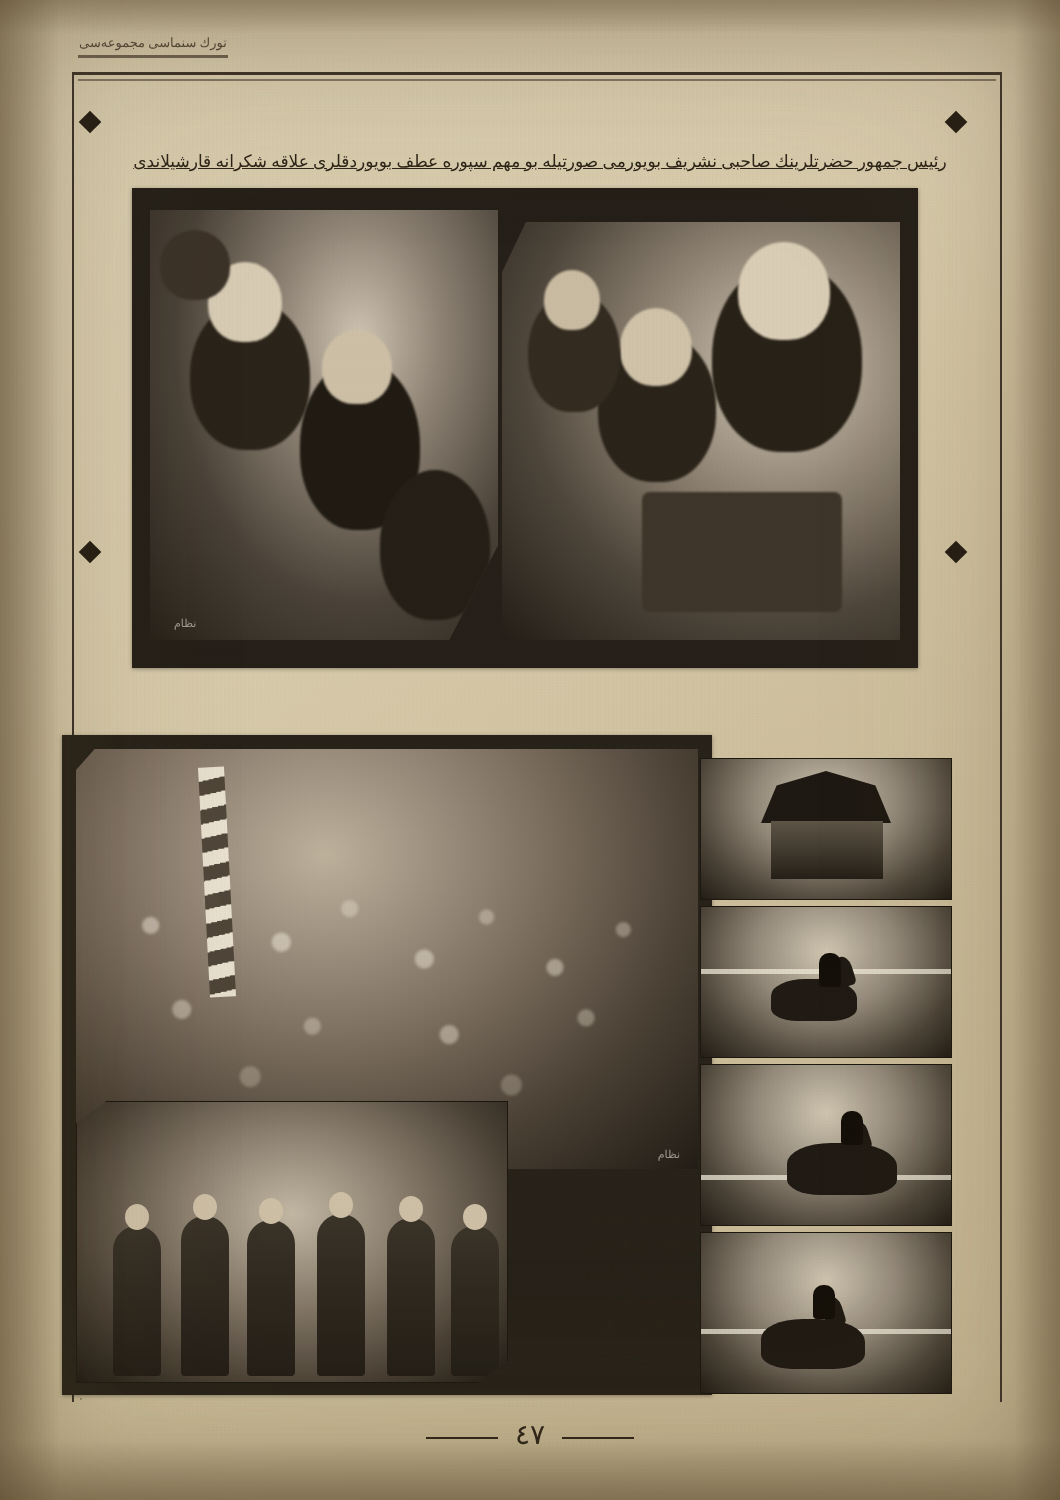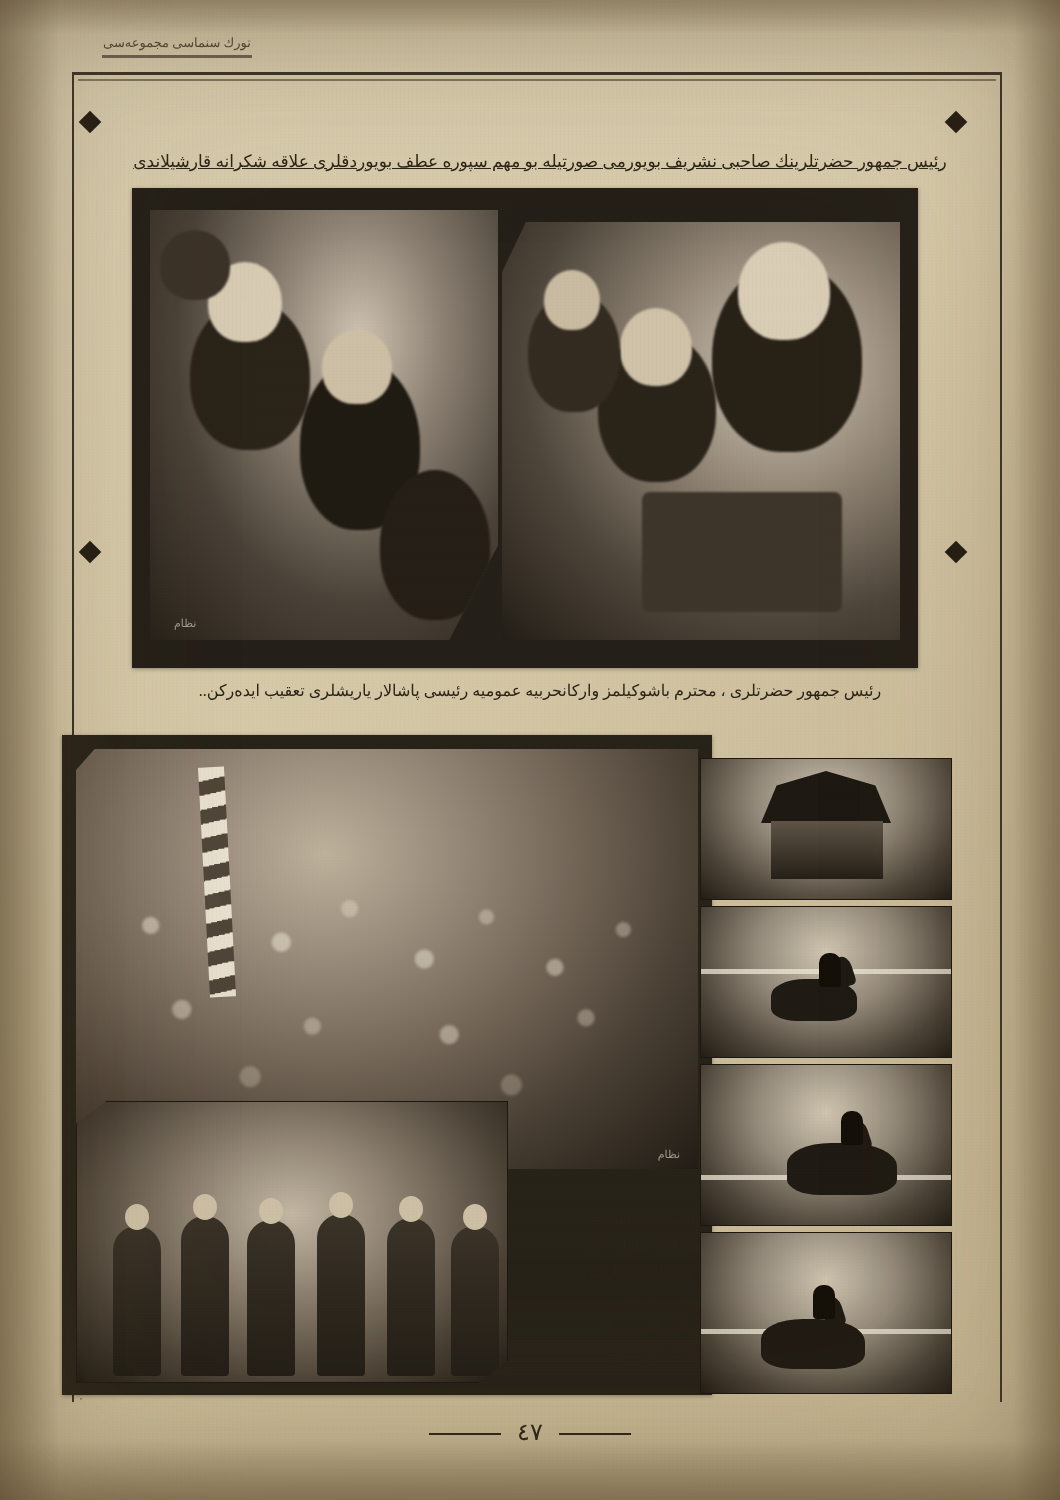--- a/index.html
+++ b/index.html
@@ -59,21 +59,21 @@
   .edge-dark-bottom {
     position: absolute;
     left: 0; right: 0; bottom: 0; height: 60px;
     background: linear-gradient(0deg, rgba(80,64,40,0.42), rgba(80,64,40,0));
     pointer-events: none;
   }
 
   
   .masthead {
     position: absolute;
-    left: 102px;
+    left: 78px;
     top: 26px;
     width: 150px;
     height: 34px;
     color: #3a3026;
     font-size: 13px;
     direction: rtl;
     text-align: center;
     letter-spacing: 1px;
     line-height: 34px;
     opacity: 0.85;
@@ -358,21 +358,21 @@
     pointer-events: none;
   }
 
   
   .footer {
     position: absolute;
     left: 0; right: 0;
     top: 1418px;
     text-align: center;
     color: #2b2318;
-    font-size: 24px;
+    font-size: 28px;
     letter-spacing: 2px;
   }
   .footer .rule-l, .footer .rule-r {
     display: inline-block;
     width: 72px;
     height: 2px;
     background: #2b2318;
     vertical-align: middle;
     margin: 0 10px;
   }
@@ -426,21 +426,20 @@
       <div class="fig" style="left:210px; top:40px; width:150px; height:190px; background:#272117;"></div>
       <div class="fig" style="left:236px; top:20px; width:92px; height:98px; background:#d9cdb6;"></div>
       <div class="fig" style="left:96px; top:110px; width:118px; height:150px; background:#2a2319;"></div>
       <div class="fig" style="left:118px; top:86px; width:72px; height:78px; background:#cfc2a9;"></div>
       <div class="fig" style="left:26px; top:70px; width:92px; height:120px; background:#332b20;"></div>
       <div class="fig" style="left:42px; top:48px; width:56px; height:60px; background:#c9bba2;"></div>
       <div class="fig" style="left:140px; top:270px; width:200px; height:120px; background:#3e352a; border-radius:8px;"></div>
     </div>
   </div>
 
-  <div class="cap-top">رئيس جمهور حضرتلرى ، محترم باشوكيلمز واركانحربيه عموميه رئيسى پاشالار ياريشلرى تعقيب ايدەركن..</div>
 
   <div class="plate-crowd">
     <div class="crowd-photo">
       <div class="crowd-dots"></div>
       <div class="flagpole"></div>
       <div class="sig" style="right:18px; bottom:8px;">نظام</div>
     </div>
     <div class="officers-photo">
       <div class="officer" style="left:36px; height:150px;">
           <div class="head"></div>

